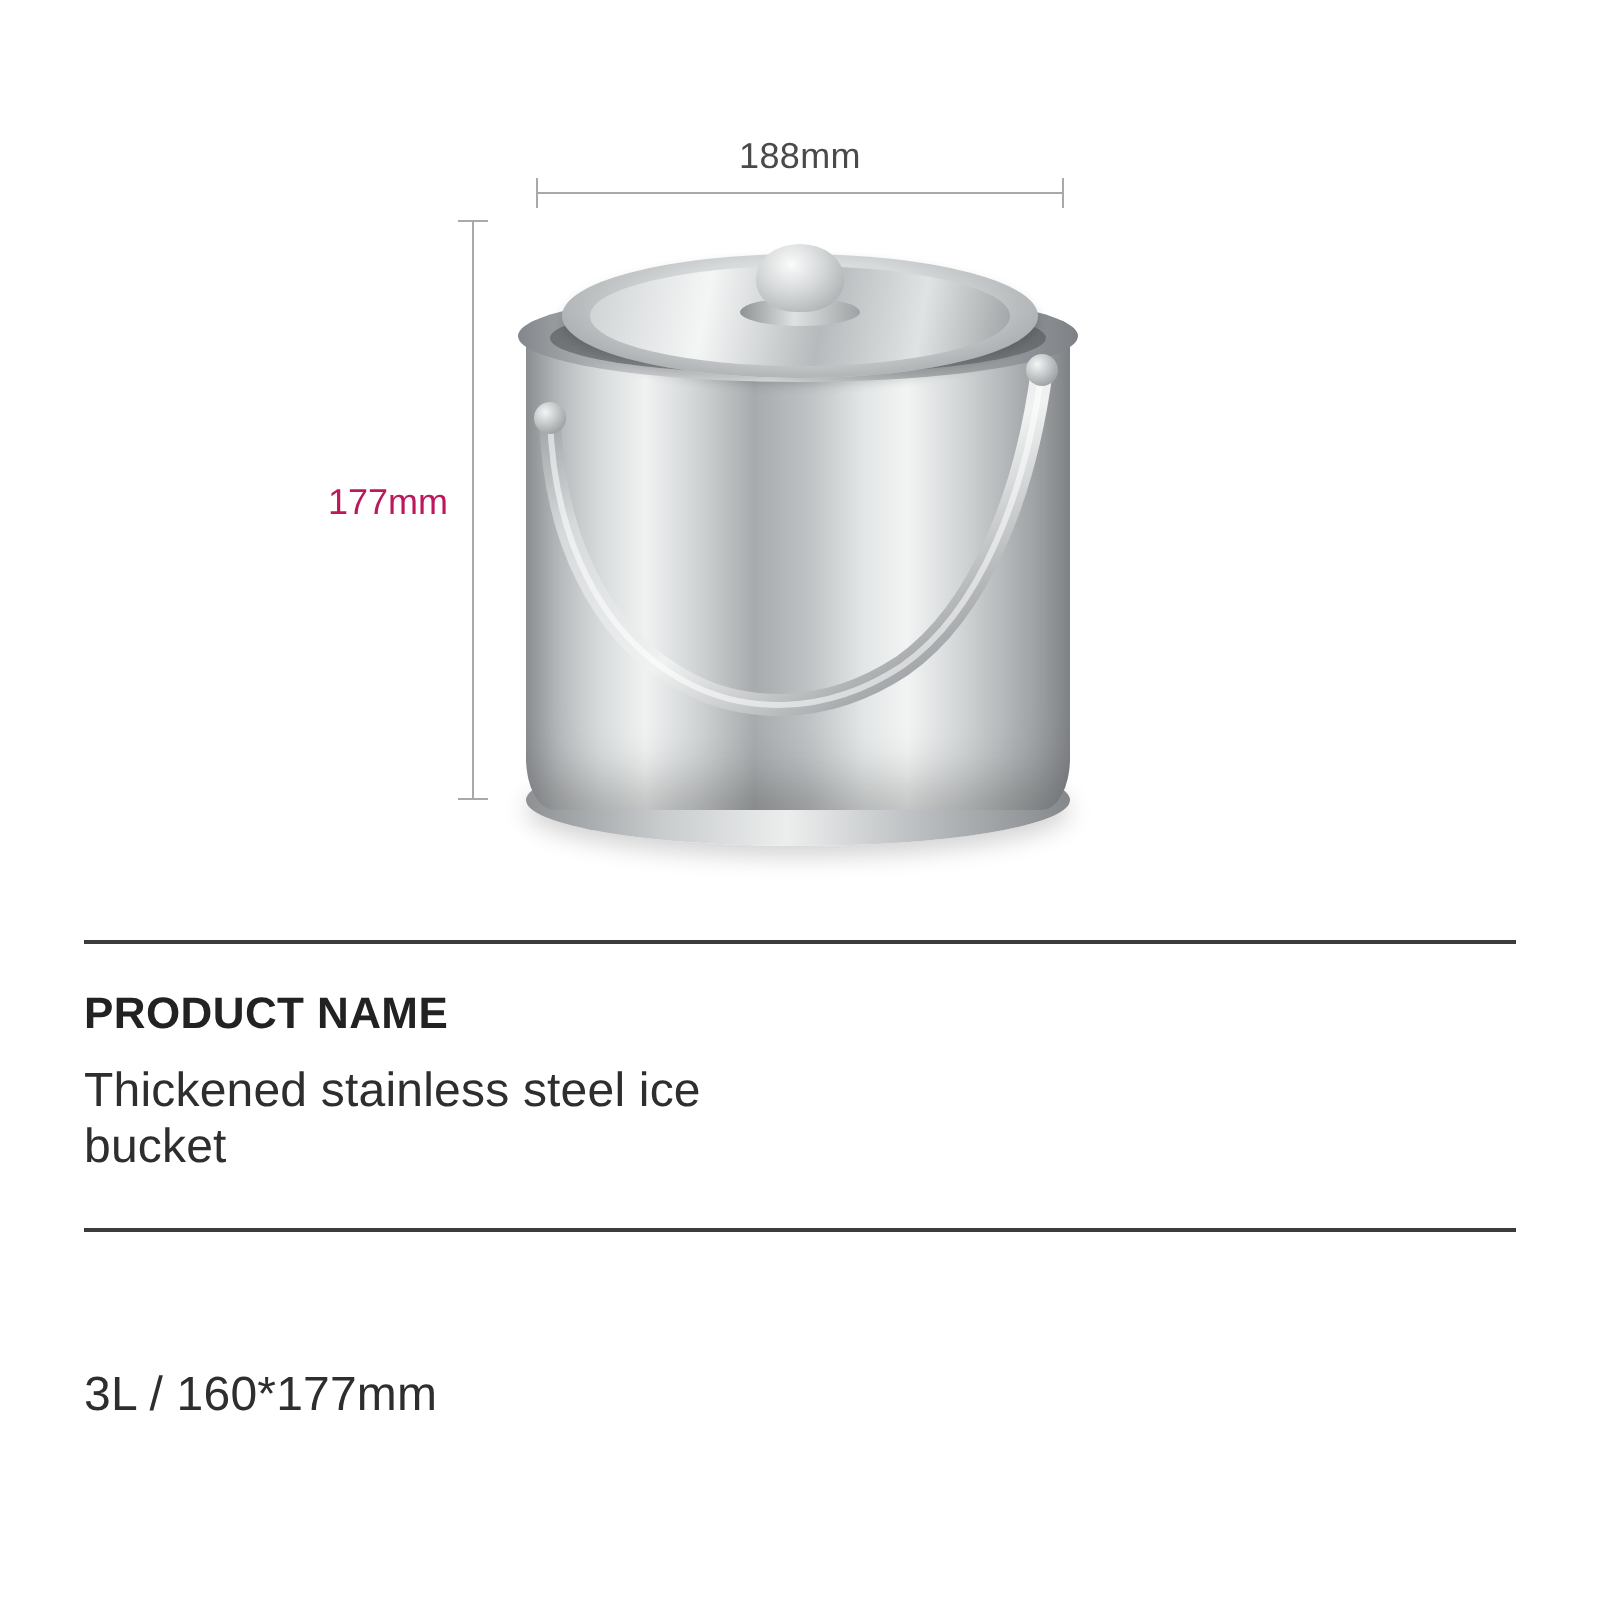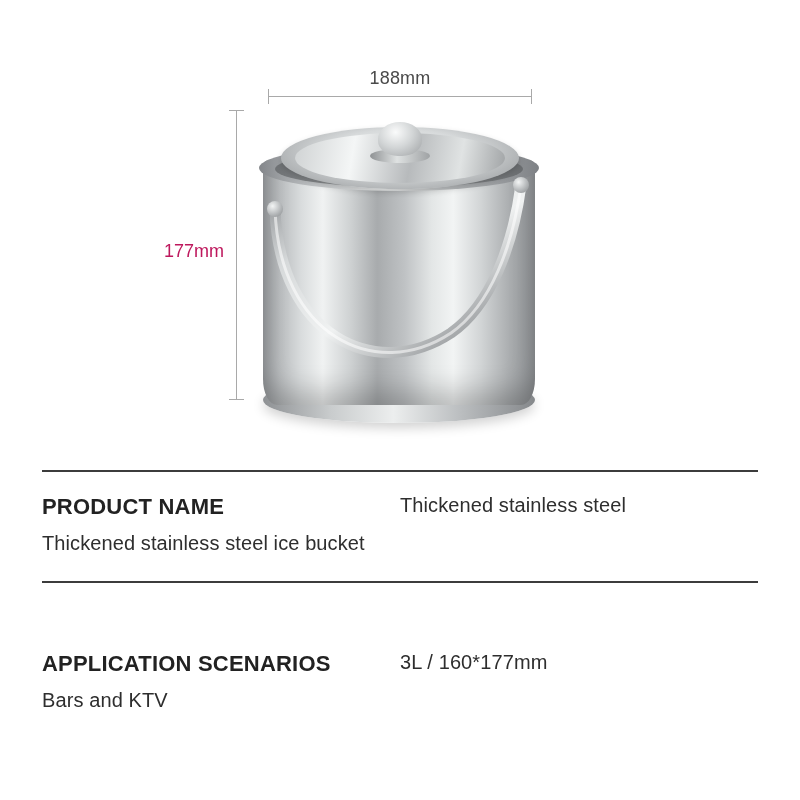--- a/index.html
+++ b/index.html
@@ -244,21 +244,21 @@
     padding-right: 10px;
   }
   .spec-title {
     font-size: 22px;
     font-weight: bold;
     letter-spacing: .2px;
     color: #222222;
     margin-bottom: 12px;
   }
   .spec-value {
-    font-size: 20px;
+    font-size: 24px;
     color: #2e2e2e;
     letter-spacing: .1px;
   }
   .row-gap {
     height: 46px;
   }
 </style>
 </head>
 <body>
 
@@ -311,31 +311,26 @@
 <div class="specs">
 
   <div class="divider"></div>
 
   <div class="spec-row">
     <div class="spec-cell">
       <div class="spec-title">PRODUCT NAME</div>
       <div class="spec-value">Thickened stainless steel ice bucket</div>
     </div>
     <div class="spec-cell">
-      <div class="spec-value">Thickened stainless steel</div>
     </div>
   </div>
 
   <div class="divider"></div>
 
   <div class="row-gap"></div>
 
   <div class="spec-row">
-    <div class="spec-cell">
-      <div class="spec-title">APPLICATION SCENARIOS</div>
-      <div class="spec-value">Bars and KTV</div>
-    </div>
     <div class="spec-cell">
       <div class="spec-value">3L / 160*177mm</div>
     </div>
   </div>
 
 </div>
 
 </body></html>

